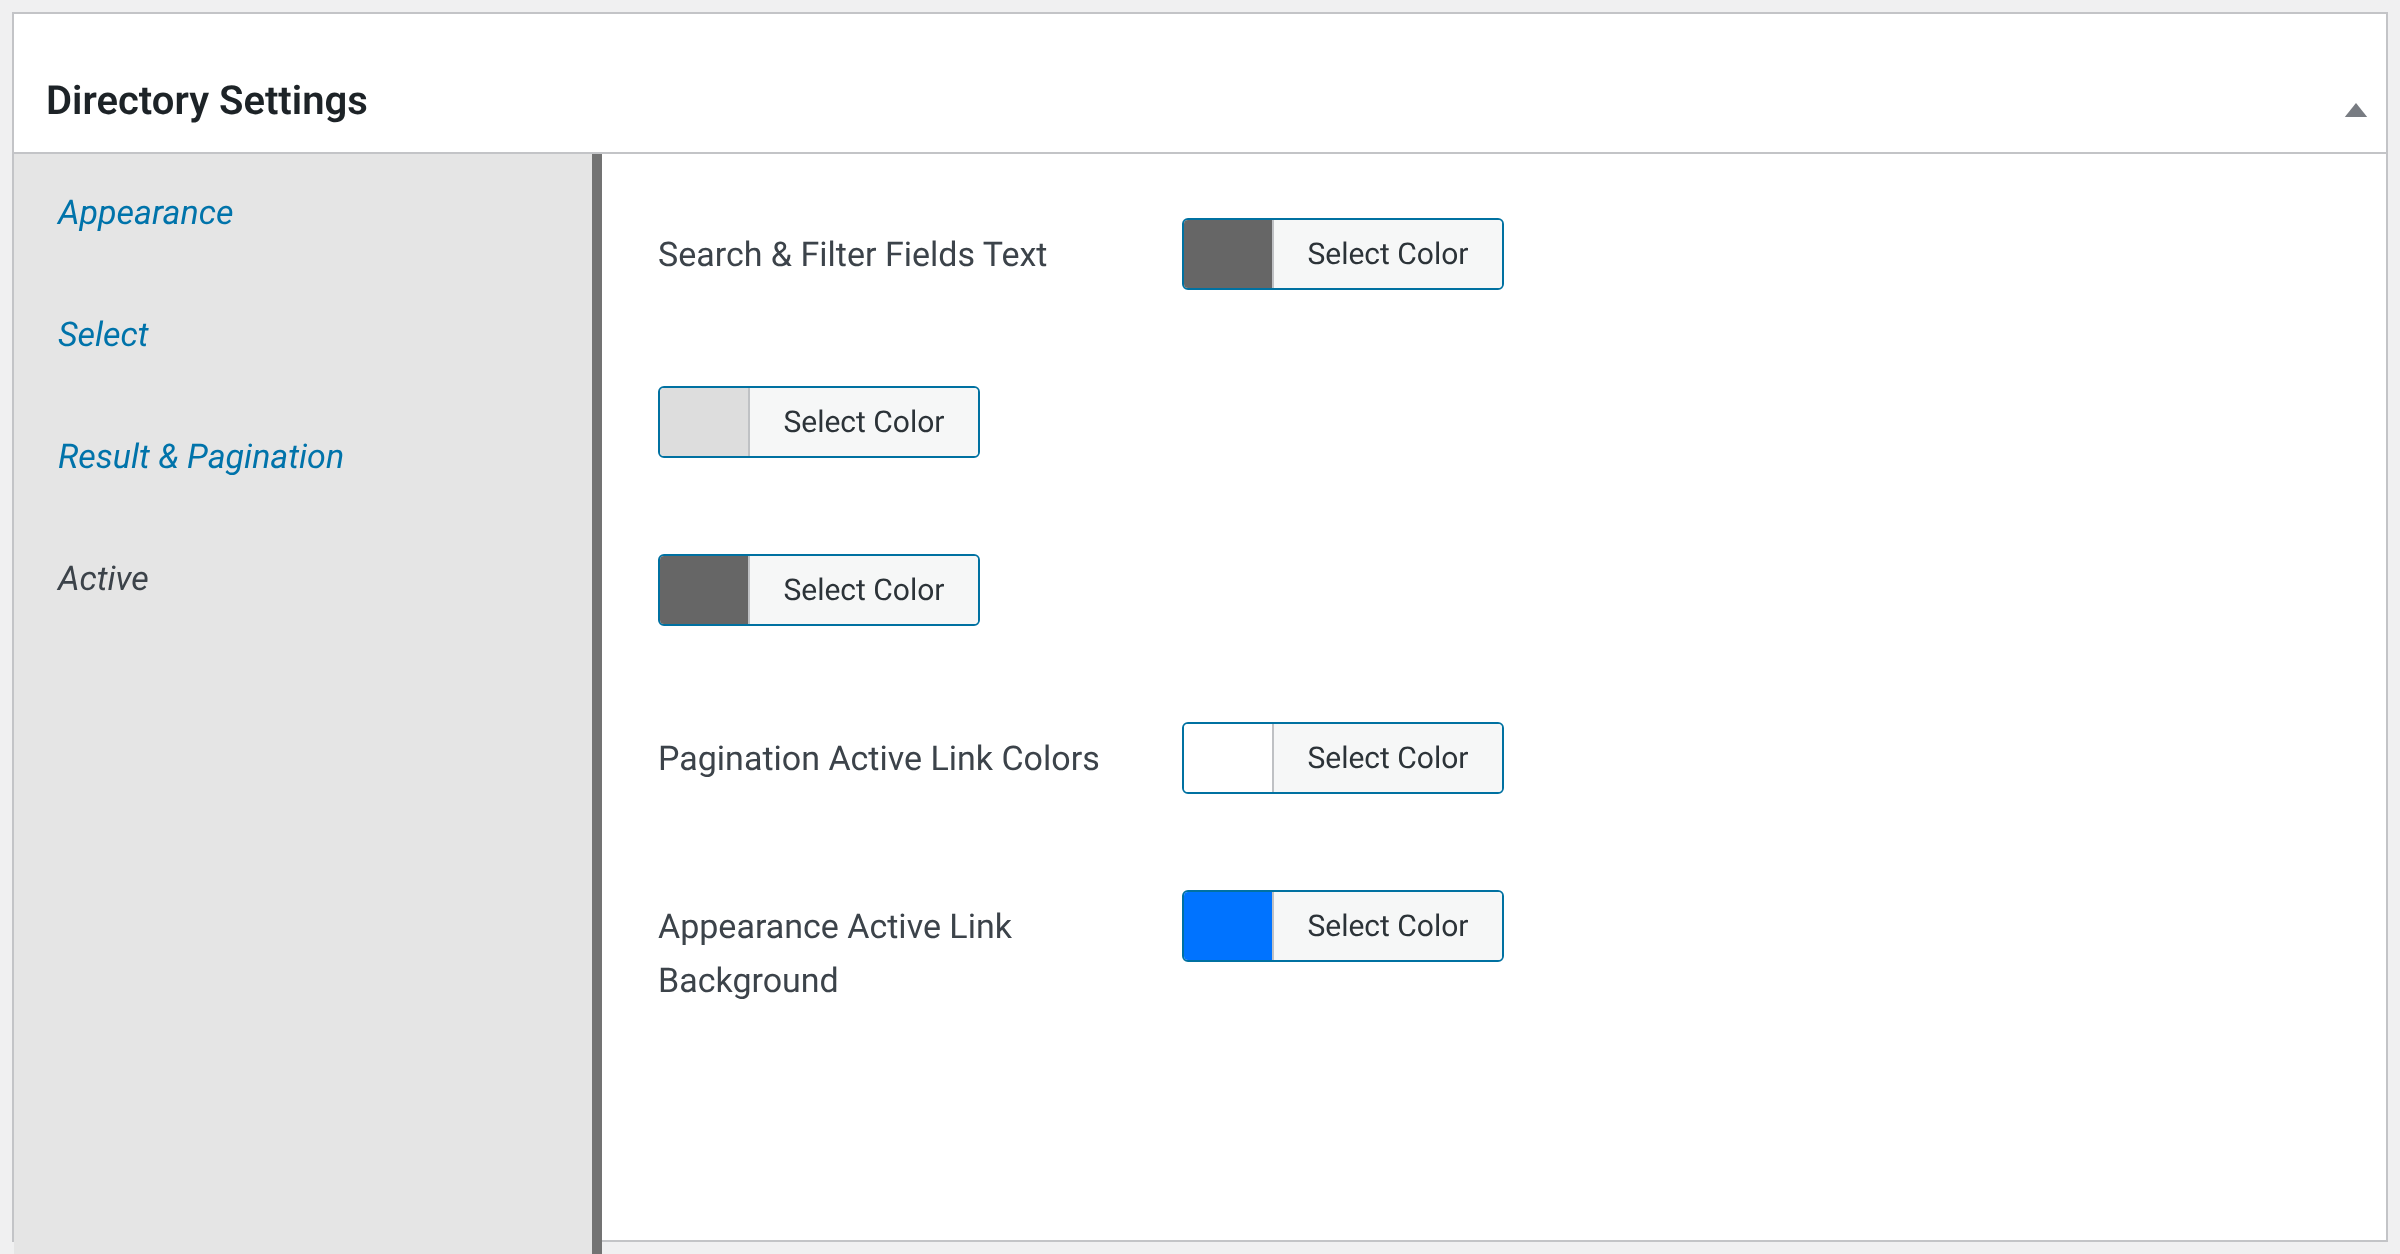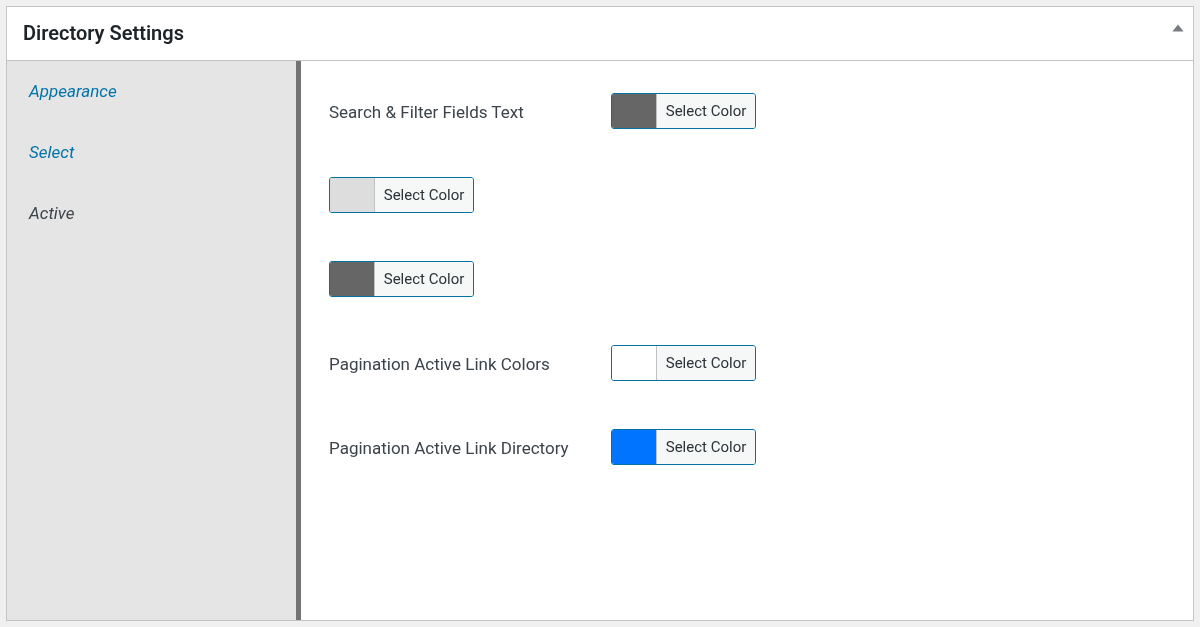--- a/index.html
+++ b/index.html
@@ -13,25 +13,25 @@
       padding: 6px;
     }
     .panel {
       background: #fff;
       border: 1px solid #c3c4c7;
       width: 1188px;
       height: 615px;
     }
     .panel-header {
       display: flex;
-      align-items: flex-start;
+      align-items: flex-end;
       justify-content: space-between;
       border-bottom: 1px solid #c3c4c7;
       padding: 14px 8px 14px 16px;
-      height: 54px;
+      height: 70px;
     }
     .panel-title {
       font-size: 20px;
       font-weight: 600;
       color: #1d2327;
     }
     .collapse-icon svg {
       width: 14px;
       height: 14px;
       fill: #787c82;
@@ -59,36 +59,35 @@
       color: #3c434a;
     }
     .content {
       flex: 1;
       padding: 32px 28px;
     }
     .field-row {
       display: flex;
       align-items: flex-start;
       margin-bottom: 48px;
-      gap: 20px;
     }
     .field-label {
       width: 262px;
       font-size: 17px;
       color: #3c434a;
       line-height: 1.6;
       padding-top: 6px;
     }
     .color-picker {
       display: flex;
       border: 1px solid #0071a1;
       border-radius: 3px;
       overflow: hidden;
       height: 36px;
-      width: 145px;
+      width: 161px;
       background: #f6f7f7;
     }
     .color-swatch {
       width: 44px;
       height: 100%;
     }
     .color-button {
       flex: 1;
       display: flex;
       align-items: center;
@@ -109,20 +108,21 @@
     <div class="collapse-icon">
       <svg viewBox="0 0 20 20">
           <path d="M10 5l8 10H2z"></path>
         </svg>
     </div>
   </div>
   <div class="panel-body">
     <div class="sidebar">
       <div class="sidebar-item">Appearance</div>
       <div class="sidebar-item">Select</div>
+      <div class="sidebar-item">Result &amp; Pagination</div>
       <div class="sidebar-item active">Active</div>
     </div>
     <div class="content">
 
       <div class="field-row">
         <div class="field-label">Search &amp; Filter Fields Text</div>
         <div class="color-picker">
           <div class="color-swatch" style="background:#666666"></div>
           <div class="color-button">Select Color</div>
         </div>
@@ -144,21 +144,21 @@
 
       <div class="field-row">
         <div class="field-label">Pagination Active Link Colors</div>
         <div class="color-picker">
           <div class="color-swatch" style="background:#ffffff"></div>
           <div class="color-button">Select Color</div>
         </div>
       </div>
 
       <div class="field-row" style="margin-bottom:0;">
-        <div class="field-label">Pagination Active Link Directory</div>
+        <div class="field-label">Appearance Active Link Background</div>
         <div class="color-picker">
           <div class="color-swatch" style="background:#0073ff"></div>
           <div class="color-button">Select Color</div>
         </div>
       </div>
 
     </div>
   </div>
 </div>
 

